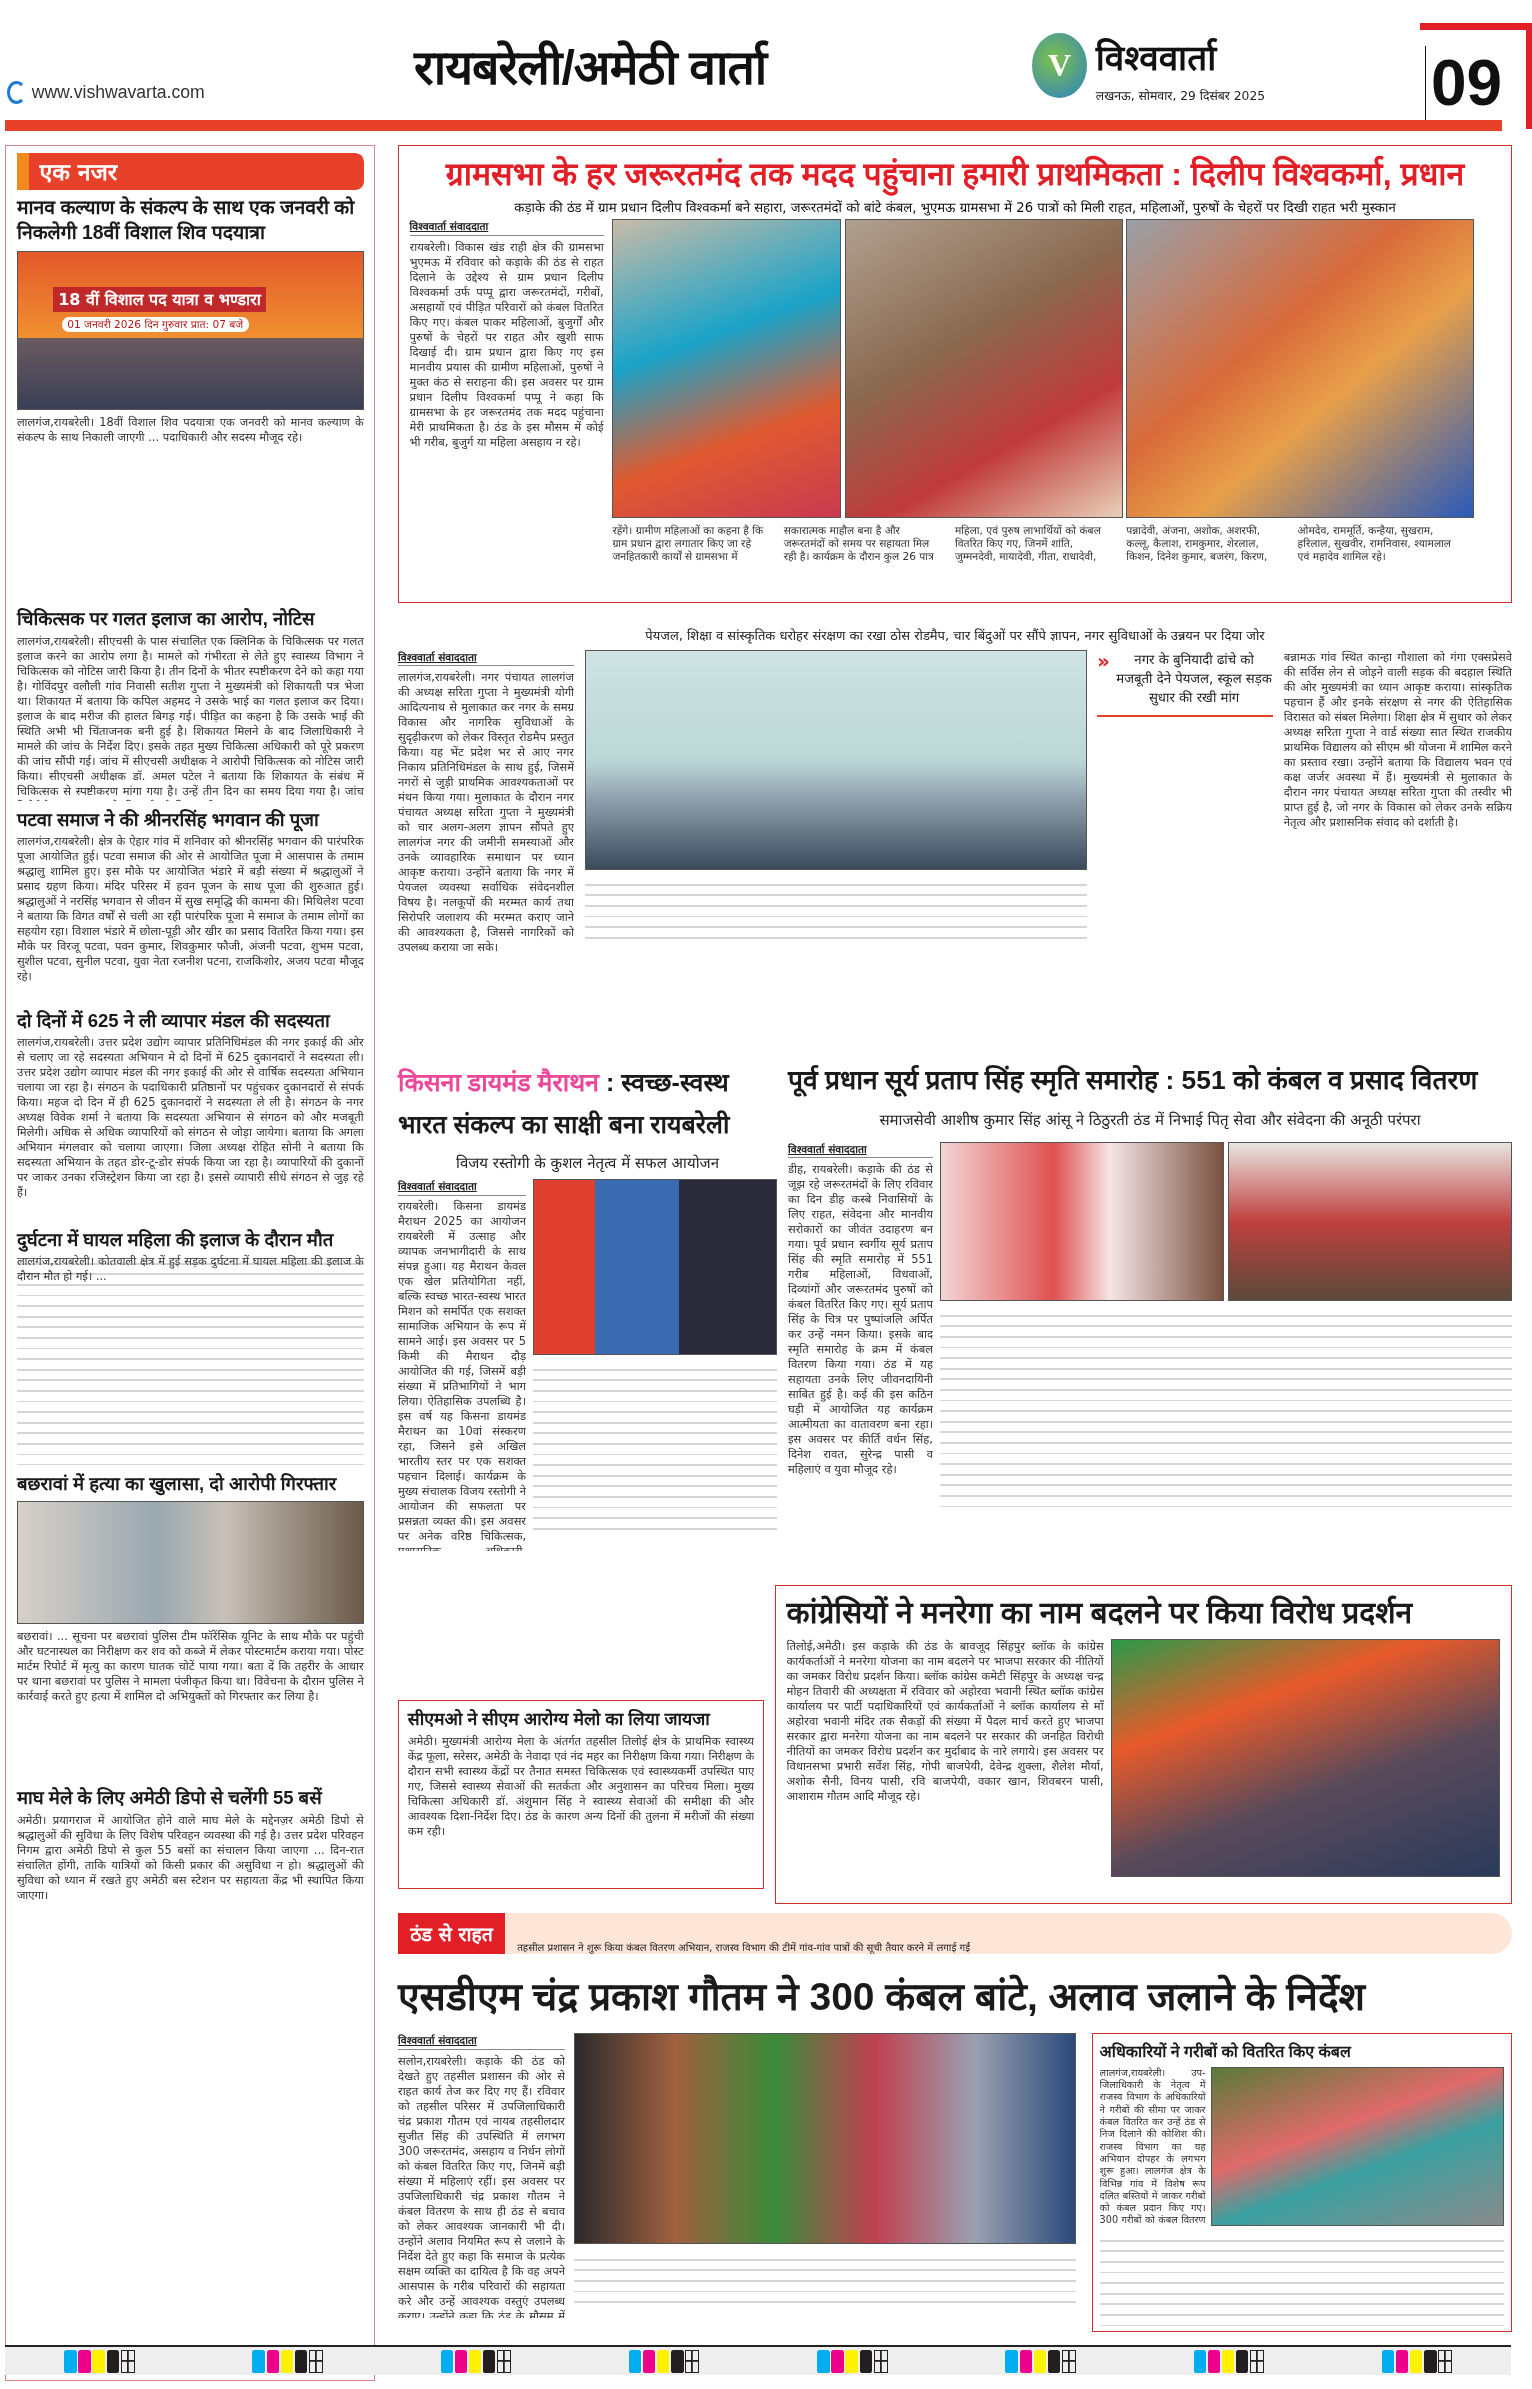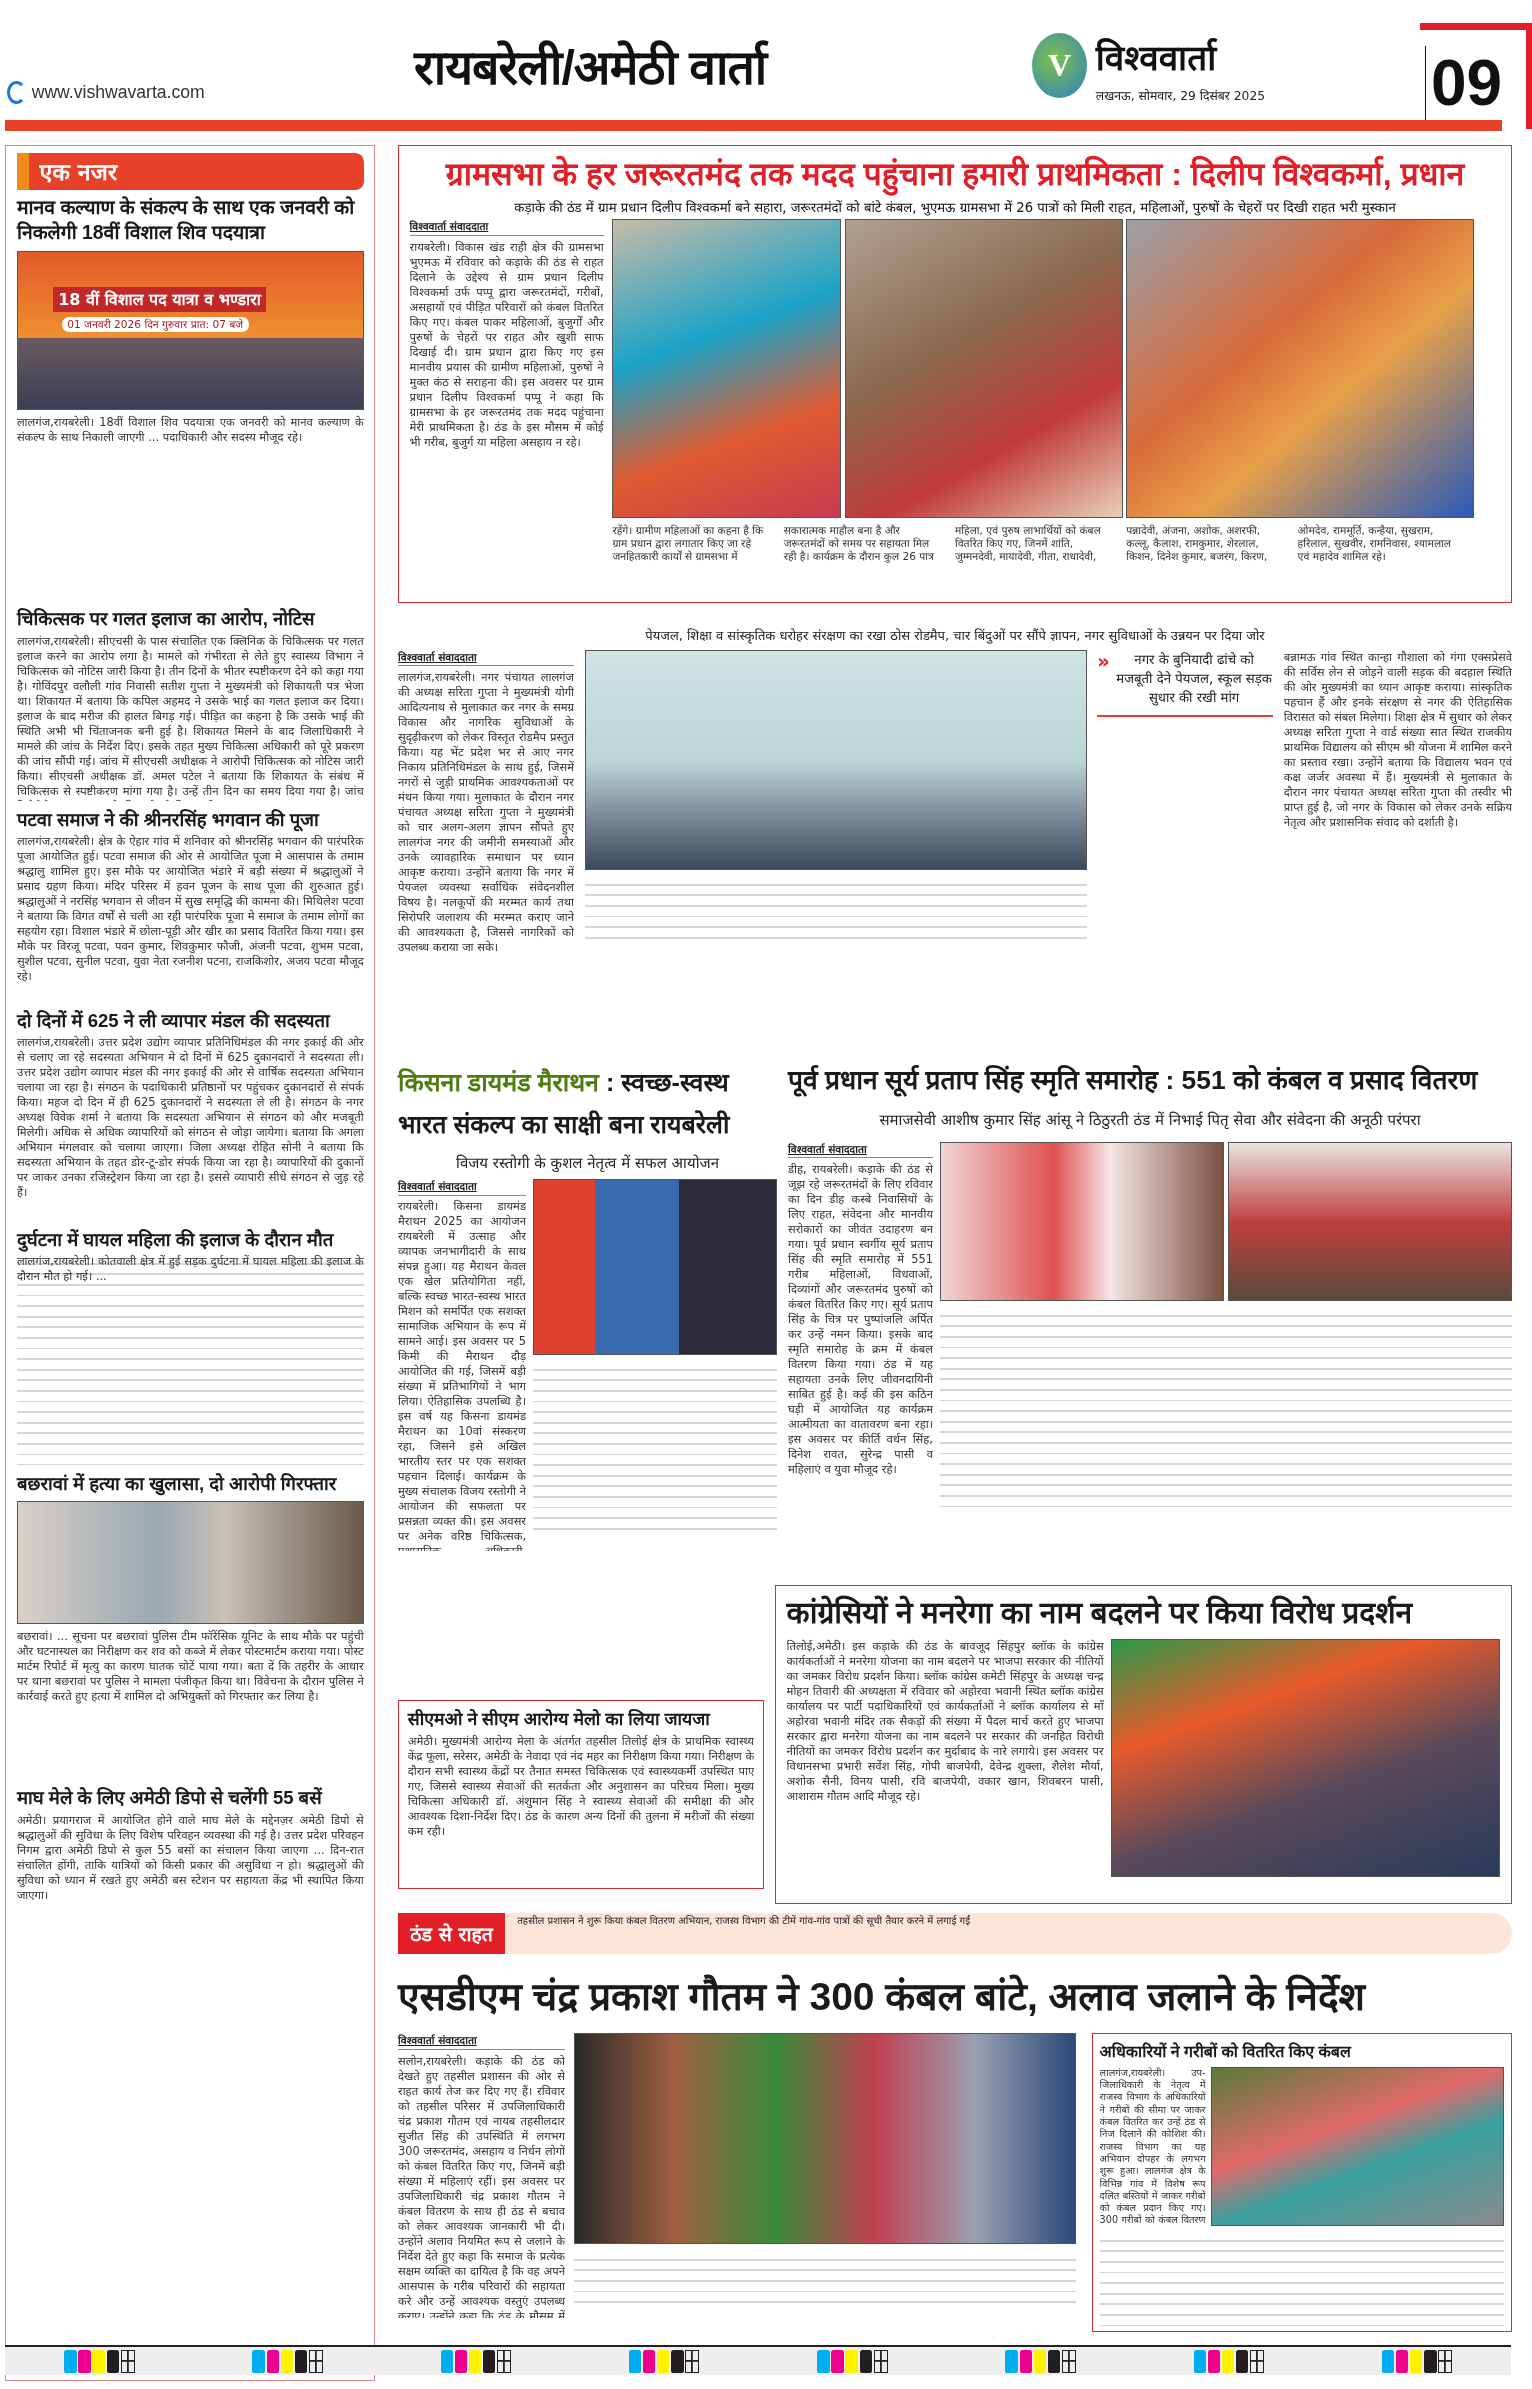--- a/index.html
+++ b/index.html
@@ -119,21 +119,21 @@
         <div style="font-size:13.2px;line-height:19.4px;text-align:center">नगर के बुनियादी ढांचे को मजबूती देने पेयजल, स्कूल सड़क सुधार की रखी मांग</div>
       </div>
       <div style="height:2.6px;background:#e8412a;margin:7px 0"></div>
     </div>
     <div class="txt" style="flex:1;height:317px;overflow:hidden">बन्नामऊ गांव स्थित कान्हा गौशाला को गंगा एक्सप्रेसवे की सर्विस लेन से जोड़ने वाली सड़क की बदहाल स्थिति की ओर मुख्यमंत्री का ध्यान आकृष्ट कराया। सांस्कृतिक पहचान हैं और इनके संरक्षण से नगर की ऐतिहासिक विरासत को संबल मिलेगा। शिक्षा क्षेत्र में सुधार को लेकर अध्यक्ष सरिता गुप्ता ने वार्ड संख्या सात स्थित राजकीय प्राथमिक विद्यालय को सीएम श्री योजना में शामिल करने का प्रस्ताव रखा। उन्होंने बताया कि विद्यालय भवन एवं कक्ष जर्जर अवस्था में हैं। मुख्यमंत्री से मुलाकात के दौरान नगर पंचायत अध्यक्ष सरिता गुप्ता की तस्वीर भी प्राप्त हुई है, जो नगर के विकास को लेकर उनके सक्रिय नेतृत्व और प्रशासनिक संवाद को दर्शाती है।</div>
   </div>
 </div>
 
 <div class="abs" style="left:398px;top:1061px;width:379px;height:493px">
   <div class="hd" style="font-size:25px;line-height:42px">
-    <span style="color:#4d7c0f">किसना डायमंड मैराथन</span>
+    <span style="color:#ec4899">किसना डायमंड मैराथन</span>
     <span>: स्वच्छ-स्वस्थ भारत संकल्प का साक्षी बना रायबरेली</span>
   </div>
   <div style="font-size:15px;text-align:center;margin:7px 0">विजय रस्तोगी के कुशल नेतृत्व में सफल आयोजन</div>
   <div style="display:flex;gap:7px">
     <div style="width:128px">
       <div class="byline">विश्ववार्ता संवाददाता</div>
       <div class="txt" style="height:352px;overflow:hidden">रायबरेली। किसना डायमंड मैराथन 2025 का आयोजन रायबरेली में उत्साह और व्यापक जनभागीदारी के साथ संपन्न हुआ। यह मैराथन केवल एक खेल प्रतियोगिता नहीं, बल्कि स्वच्छ भारत-स्वस्थ भारत मिशन को समर्पित एक सशक्त सामाजिक अभियान के रूप में सामने आई। इस अवसर पर 5 किमी की मैराथन दौड़ आयोजित की गई, जिसमें बड़ी संख्या में प्रतिभागियों ने भाग लिया। ऐतिहासिक उपलब्धि है। इस वर्ष यह किसना डायमंड मैराथन का 10वां संस्करण रहा, जिसने इसे अखिल भारतीय स्तर पर एक सशक्त पहचान दिलाई। कार्यक्रम के मुख्य संचालक विजय रस्तोगी ने आयोजन की सफलता पर प्रसन्नता व्यक्त की। इस अवसर पर अनेक वरिष्ठ चिकित्सक, प्रशासनिक अधिकारी, स्पोर्ट्समैन, कोच तथा अन्य गणमान्य नागरिक उपस्थित रहे। संभवतः स्थानीय स्तर पर पहली बार इतने बड़े स्तर पर आयोजित इस मैराथन ने जिले</div>
     </div>
     <div style="flex:1">
       <div class="photo" style="height:176px;background:linear-gradient(90deg,#e04030 0 25%,#3a6ab0 25% 60%,#2a2a3a 60%)"></div>
@@ -166,21 +166,21 @@
     <div class="txt" style="width:317px;height:238px;overflow:hidden">तिलोई,अमेठी। इस कड़ाके की ठंड के बावजूद सिंहपुर ब्लॉक के कांग्रेस कार्यकर्ताओं ने मनरेगा योजना का नाम बदलने पर भाजपा सरकार की नीतियों का जमकर विरोध प्रदर्शन किया। ब्लॉक कांग्रेस कमेटी सिंहपुर के अध्यक्ष चन्द्र मोहन तिवारी की अध्यक्षता में रविवार को अहोरवा भवानी स्थित ब्लॉक कांग्रेस कार्यालय पर पार्टी पदाधिकारियों एवं कार्यकर्ताओं ने ब्लॉक कार्यालय से माँ अहोरवा भवानी मंदिर तक सैकड़ों की संख्या में पैदल मार्च करते हुए भाजपा सरकार द्वारा मनरेगा योजना का नाम बदलने पर सरकार की जनहित विरोधी नीतियों का जमकर विरोध प्रदर्शन कर मुर्दाबाद के नारे लगाये। इस अवसर पर विधानसभा प्रभारी सर्वेश सिंह, गोपी बाजपेयी, देवेन्द्र शुक्ला, शैलेश मौर्या, अशोक सैनी, विनय पासी, रवि बाजपेयी, वकार खान, शिवबरन पासी, आशाराम गौतम आदि मौजूद रहे।</div>
     <div class="photo" style="flex:1;height:238px;background:linear-gradient(160deg,#2a9a4a,#e85a2a 30%,#5a4a5a 60%,#2a3a5a)"></div>
   </div>
 </div>
 
 <div class="abs box-red" style="left:398px;top:1700px;width:366px;height:189px;padding:5.3px 8.8px">
   <div class="hd" style="font-size:17.6px">सीएमओ ने सीएम आरोग्य मेलो का लिया जायजा</div>
   <div class="txt" style="height:141px;overflow:hidden;margin-top:3.5px">अमेठी। मुख्यमंत्री आरोग्य मेला के अंतर्गत तहसील तिलोई क्षेत्र के प्राथमिक स्वास्थ्य केंद्र फूला, सरेसर, अमेठी के नेवादा एवं नंद महर का निरीक्षण किया गया। निरीक्षण के दौरान सभी स्वास्थ्य केंद्रों पर तैनात समस्त चिकित्सक एवं स्वास्थ्यकर्मी उपस्थित पाए गए, जिससे स्वास्थ्य सेवाओं की सतर्कता और अनुशासन का परिचय मिला। मुख्य चिकित्सा अधिकारी डॉ. अंशुमान सिंह ने स्वास्थ्य सेवाओं की समीक्षा की और आवश्यक दिशा-निर्देश दिए। ठंड के कारण अन्य दिनों की तुलना में मरीजों की संख्या कम रही।</div>
 </div>
 
-<div class="abs" style="left:398px;top:1913px;width:1114px;height:41px;background:#fde6d8;border-radius:0 21px 21px 0;display:flex;align-items:flex-start">
+<div class="abs" style="left:398px;top:1913px;width:1114px;height:41px;background:#fde6d8;border-radius:0 21px 21px 0;display:flex;align-items:flex-end">
   <div style="background:#e21e26;color:#fff;font-size:19.4px;font-weight:bold;height:41px;padding:7px 12.3px;white-space:nowrap">ठंड से राहत</div>
   <div style="font-size:10px;padding-left:12px;white-space:nowrap;overflow:hidden">तहसील प्रशासन ने शुरू किया कंबल वितरण अभियान, राजस्व विभाग की टीमें गांव-गांव पात्रों की सूची तैयार करने में लगाई गईं</div>
 </div>
 
 <div class="abs" style="left:398px;top:1968px;width:1114px;height:361px">
   <div class="hd" style="font-size:39px;white-space:nowrap">एसडीएम चंद्र प्रकाश गौतम ने 300 कंबल बांटे, अलाव जलाने के निर्देश</div>
   <div style="display:flex;gap:8.8px;margin-top:12.3px">
     <div style="width:167px">
       <div class="byline">विश्ववार्ता संवाददाता</div>
       <div class="txt" style="height:264px;overflow:hidden">सलोन,रायबरेली। कड़ाके की ठंड को देखते हुए तहसील प्रशासन की ओर से राहत कार्य तेज कर दिए गए हैं। रविवार को तहसील परिसर में उपजिलाधिकारी चंद्र प्रकाश गौतम एवं नायब तहसीलदार सुजीत सिंह की उपस्थिति में लगभग 300 जरूरतमंद, असहाय व निर्धन लोगों को कंबल वितरित किए गए, जिनमें बड़ी संख्या में महिलाएं रहीं। इस अवसर पर उपजिलाधिकारी चंद्र प्रकाश गौतम ने कंबल वितरण के साथ ही ठंड से बचाव को लेकर आवश्यक जानकारी भी दी। उन्होंने अलाव नियमित रूप से जलाने के निर्देश देते हुए कहा कि समाज के प्रत्येक सक्षम व्यक्ति का दायित्व है कि वह अपने आसपास के गरीब परिवारों की सहायता करे और उन्हें आवश्यक वस्तुएं उपलब्ध कराए। उन्होंने कहा कि ठंड के मौसम में किसी भी जरूरतमंद को असुविधा न हो, यह सभी की सामूहिक जिम्मेदारी है।</div>

